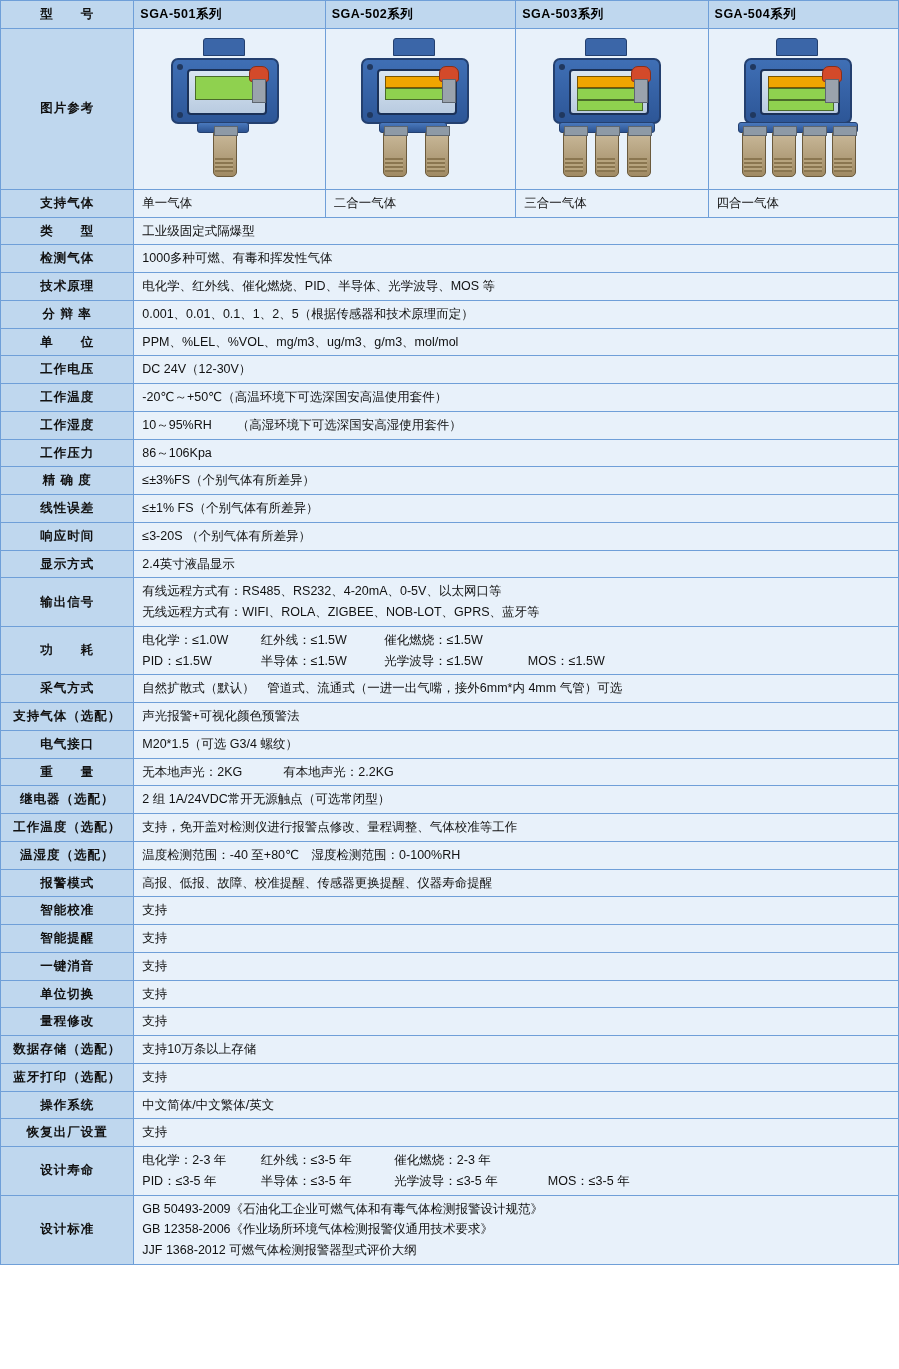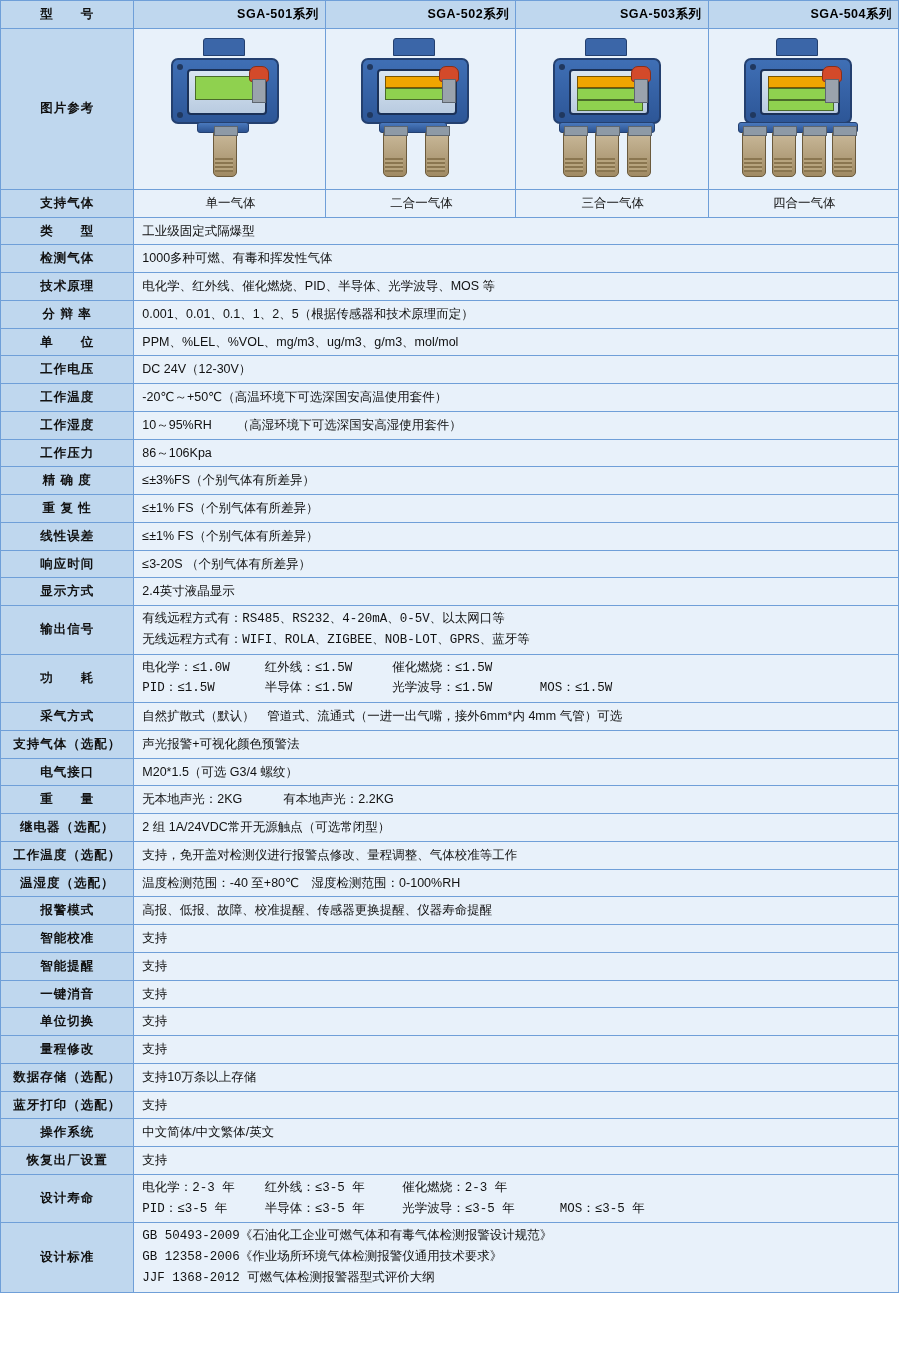--- a/index.html
+++ b/index.html
@@ -2,24 +2,24 @@
 <html><head>
 <meta charset="utf-8">
 <style>
   html,body{margin:0;padding:0;background:#ffffff;}
   body{font-family:"Liberation Sans","DejaVu Sans",sans-serif;font-size:12px;color:#000;}
   .sheet{width:899px;}
   table{border-collapse:collapse;width:899px;table-layout:fixed;}
   td{border:1px solid #6f9fd8;vertical-align:middle;padding:3px 6px;font-size:12.5px;line-height:1.5;}
   td.label{background:#bfd7ee;text-align:center;font-weight:bold;letter-spacing:1px;color:#111;width:133px;padding:4px 8px;}
   td.val{background:#e8f1fa;color:#111;padding-left:8px;}
-  td.hdr{background:#bfd7ee;text-align:right;font-weight:bold;letter-spacing:.5px;}
+  td.hdr{background:#bfd7ee;text-align:left;font-weight:bold;letter-spacing:.5px;}
   td.pic{background:#e8f1fa;text-align:center;padding:4px 2px;height:152px;}
-  td.center{text-align:center;}
-  .multi div{padding:1px 0;font-family:Liberation Mono, monospace;}
+  td.center{text-align:left;}
+  .multi div{padding:1px 0;}
   
   .dev{position:relative;width:100%;height:146px;display:flex;align-items:flex-end;justify-content:center;}
   .devwrap{position:relative;width:170px;height:146px;}
   .body{position:absolute;left:26px;top:22px;width:104px;height:62px;background:linear-gradient(180deg,#3f6fb5,#2d5697);border:2px solid #24406f;border-radius:7px;}
   .face{position:absolute;left:14px;top:9px;width:76px;height:42px;background:linear-gradient(180deg,#d9e6f2,#b9cbe0);border:2px solid #1b3157;border-radius:4px;}
   .lcd{position:absolute;left:6px;top:5px;width:64px;height:22px;background:#8fd14f;border:1px solid #4a6b2a;}
   .lcd2{position:absolute;left:6px;top:5px;width:64px;height:10px;background:#f0a500;border:1px solid #7a5500;}
   .lcd3{position:absolute;left:6px;top:17px;width:64px;height:10px;background:#8fd14f;border:1px solid #4a6b2a;}
   .lcd4{position:absolute;left:6px;top:29px;width:64px;height:9px;background:#8fd14f;border:1px solid #4a6b2a;}
   .bolt{position:absolute;width:6px;height:6px;border-radius:50%;background:#20385f;}
@@ -212,24 +212,20 @@
         </tr>
   <tr>
           <td class="label">工作压力</td>
           <td class="val" colspan="4">86～106Kpa</td>
         </tr>
   <tr>
           <td class="label">精  确  度</td>
           <td class="val" colspan="4">≤±3%FS（个别气体有所差异）</td>
         </tr>
   <tr>
-          <td class="label">重  复  性</td>
-          <td class="val" colspan="4">≤±1% FS（个别气体有所差异）</td>
-        </tr>
-  <tr>
           <td class="label">线性误差</td>
           <td class="val" colspan="4">≤±1% FS（个别气体有所差异）</td>
         </tr>
   <tr>
           <td class="label">响应时间</td>
           <td class="val" colspan="4">≤3-20S （个别气体有所差异）</td>
         </tr>
   <tr>
           <td class="label">显示方式</td>
           <td class="val" colspan="4">2.4英寸液晶显示</td>

